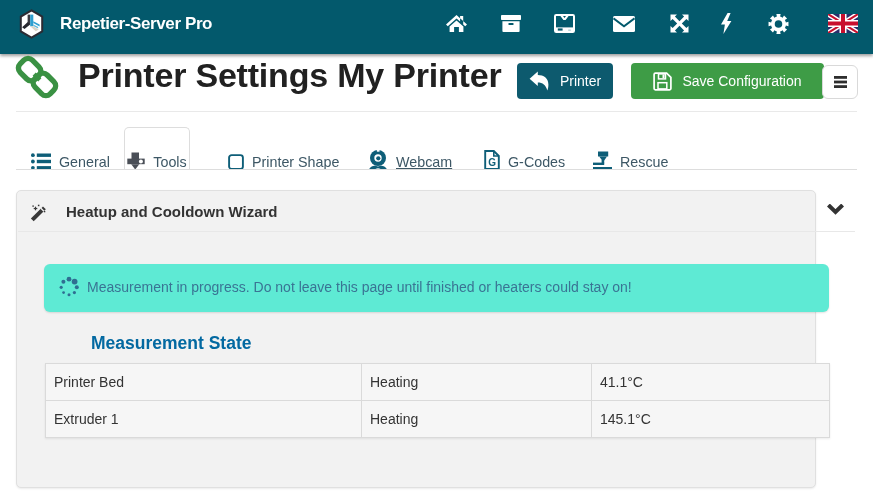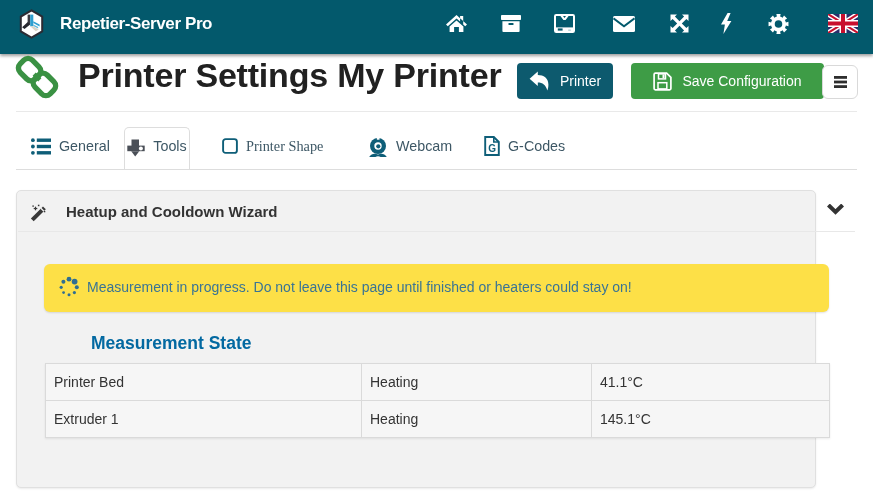--- a/index.html
+++ b/index.html
@@ -16,32 +16,32 @@
 #h1t { position:absolute; left:78px; top:56px; font-size:34px; line-height:38px; font-weight:700; color:#212121; letter-spacing:-0.2px; }
 .btn { position:absolute; height:36px; border-radius:4px; display:flex; align-items:center; justify-content:center; color:#fff; font-size:14px; font-weight:400; }
 #btnPrinter { left:517px; top:63px; width:96px; background:#0d5a6e; }
 #btnSave { left:631px; top:63px; width:193px; background:#3e9c46; }
 #btnMenu { left:822px; top:64.5px; width:36px; height:34px; background:#fff; border:1px solid #d9d9d9; border-radius:6px; }
 #hdrline { position:absolute; left:16px; top:111px; width:841px; height:1px; background:#e9e9e9; }
 
 
 #tabs { position:absolute; left:0; top:127px; width:873px; height:43px; }
 #tabline { position:absolute; left:16px; top:169px; width:841px; height:1px; background:#ddd; }
-.tab { position:absolute; top:1px; height:42px; display:flex; align-items:center; font-size:14.3px; color:#3d5765; padding-bottom:6px; }
+.tab { position:absolute; top:1px; height:42px; display:flex; align-items:flex-end; font-size:14.3px; color:#3d5765; }
 .tab svg { margin-right:8px; }
 #tabTools { left:124px; top:0px; width:66px; height:43px; background:#fff; border:1px solid #ddd; border-bottom:none; border-radius:5px 5px 0 0; justify-content:center; }
 
 
 #panel { position:absolute; left:16px; top:190px; width:800px; height:298px; background:#f2f2f2; border:1px solid #e0e0e0; border-radius:5px; box-shadow:0 1px 2px rgba(0,0,0,0.08); }
 #phead { position:absolute; left:0; top:0; width:100%; height:40px; }
 #phead .t { position:absolute; left:49px; top:12px; font-size:15px; font-weight:700; color:#333; }
 #psep { position:absolute; left:1px; top:40px; width:837px; height:1px; background:#e8e8e8; }
 
 
-#alert { position:absolute; left:27px; top:73px; width:785px; height:48px; background:#fde047; border-radius:6px; box-shadow:0 1px 2px rgba(0,0,0,0.12); }
+#alert { position:absolute; left:27px; top:73px; width:785px; height:48px; background:#5eead4; border-radius:6px; box-shadow:0 1px 2px rgba(0,0,0,0.12); }
 #alert .txt { position:absolute; left:43px; top:15px; font-size:14px; color:#3a7494; }
 
 
 #mstate { position:absolute; left:28px; top:142px; font-size:17.5px; font-weight:700; color:#0369a1;margin-left:46px; }
 #tbl { position:absolute; left:28px; top:172px; width:785px; border-collapse:collapse; background:#f6f6f6; box-shadow:0 1px 2px rgba(0,0,0,0.08); }
 #tbl td { border:1px solid #dadada; height:37px; padding:0 0 0 8px; font-size:14px; color:#333; vertical-align:middle; }
 #tbl td.c1 { width:316px; }
 #tbl td.c2 { width:230px; }
 #tbl td.c3 { width:238px; }
 </style>
@@ -179,43 +179,55 @@
       <svg width="18" height="18" viewBox="0 0 18 18" style="margin-top:4px;">
         <g fill="#4a4f57">
           <rect x="4.5" y="0.5" width="7.5" height="7"></rect>
           <rect x="0.3" y="6.6" width="17.4" height="5.6"></rect>
           <polygon points="4.2,12.2 12.3,12.2 8.2,17.4"></polygon>
           <circle cx="13.9" cy="9.4" r="2" fill="#fff"></circle>
         </g>
       </svg>
       <span>Tools</span>
     </div>
-    <div class="tab" style="left:222px;font-family:Liberation Serif, serif;">
+    <div class="tab" style="left:228px;">
       <svg width="16" height="16" viewBox="0 0 16 16">
           <rect x="1.1" y="1.1" width="13.8" height="13.8" rx="2.5" fill="none" stroke="#0e5e78" stroke-width="1.9"></rect>
         </svg>
       <span>Printer Shape</span>
     </div>
-    <div class="tab" style="left:368px;">
+    <div class="tab" style="left:368px;text-decoration:underline;">
       <svg width="20" height="20" viewBox="0 0 20 20" style="margin-top:3px;">
         <circle cx="10" cy="8" r="8" fill="#0e5e78"></circle>
         <circle cx="10" cy="8" r="3.7" fill="#fff"></circle>
         <circle cx="10.3" cy="8.3" r="2.1" fill="#0e5e78"></circle>
         <rect x="8.9" y="0" width="2.6" height="1.7" fill="#fff"></rect>
         <path d="M1.2 19 C3.4 15.6 6.6 15.3 10 16.5 C13.4 15.3 16.6 15.6 18.8 19 L12.6 19 C11.2 17.9 8.8 17.9 7.4 19 Z" fill="#0e5e78"></path>
       </svg>
       <span>Webcam</span>
     </div>
     <div class="tab" style="left:484px;">
       <svg width="16" height="20" viewBox="0 0 16 20">
         <path d="M1.2 1 L9.8 1 L14.8 6 L14.8 19 L1.2 19 Z" fill="none" stroke="#0e5e78" stroke-width="1.9"></path>
         <path d="M9.8 1 L9.8 6 L14.8 6" fill="none" stroke="#0e5e78" stroke-width="1.6"></path>
         <text x="4.2" y="16" font-size="10" font-weight="bold" fill="#0e5e78" font-family="Liberation Sans">G</text>
       </svg>
       <span>G-Codes</span>
+    </div>
+    <div class="tab" style="left:592px;">
+      <svg width="20" height="19" viewBox="0 0 20 19" style="margin-top:2px;">
+        <g fill="#0e5e78">
+          <rect x="6" y="0.5" width="10.2" height="5"></rect>
+          <polygon points="7.2,5.5 15,5.5 12.2,9.6 10.2,9.6"></polygon>
+          <rect x="9.6" y="9" width="2.6" height="3.4"></rect>
+          <rect x="1" y="11.6" width="11.2" height="2.4"></rect>
+          <rect x="1" y="16" width="19" height="2.5"></rect>
+        </g>
+      </svg>
+      <span>Rescue</span>
     </div>
   </div>
   <div id="tabline"></div>
 
   <div id="panel">
     <div id="phead">
       <svg class="abs" style="left:13px; top:9px;" width="22" height="22" viewBox="0 0 22 22">
         <g stroke="#383838" stroke-width="4" fill="none">
           <path d="M2.3 19.9 L14.4 7.8"></path>
         </g>

